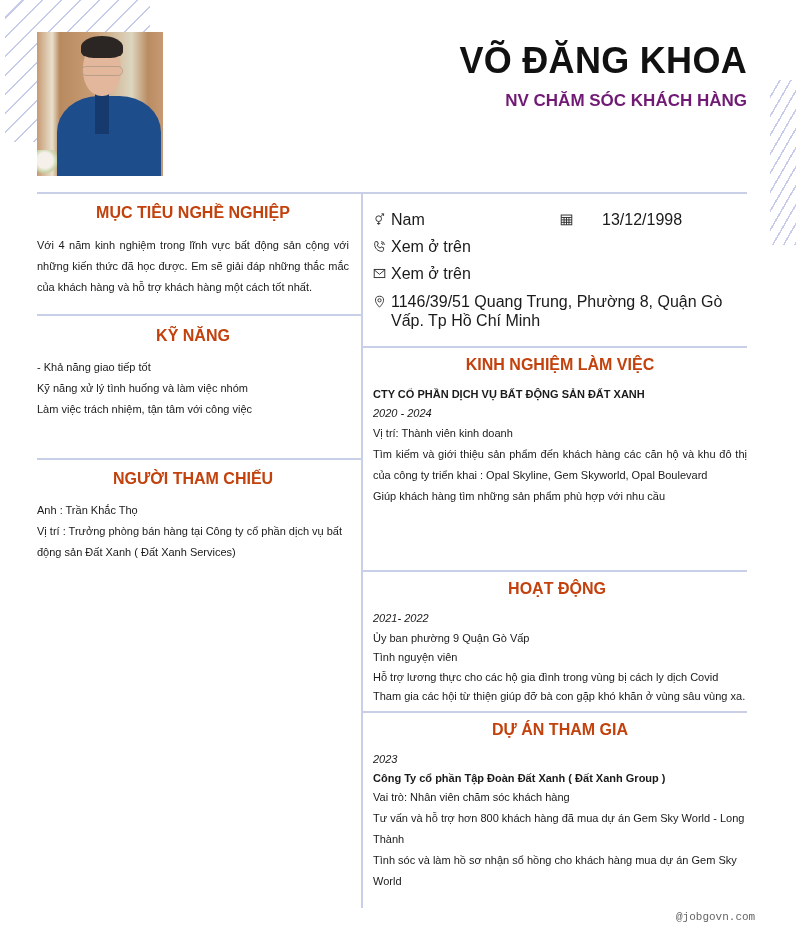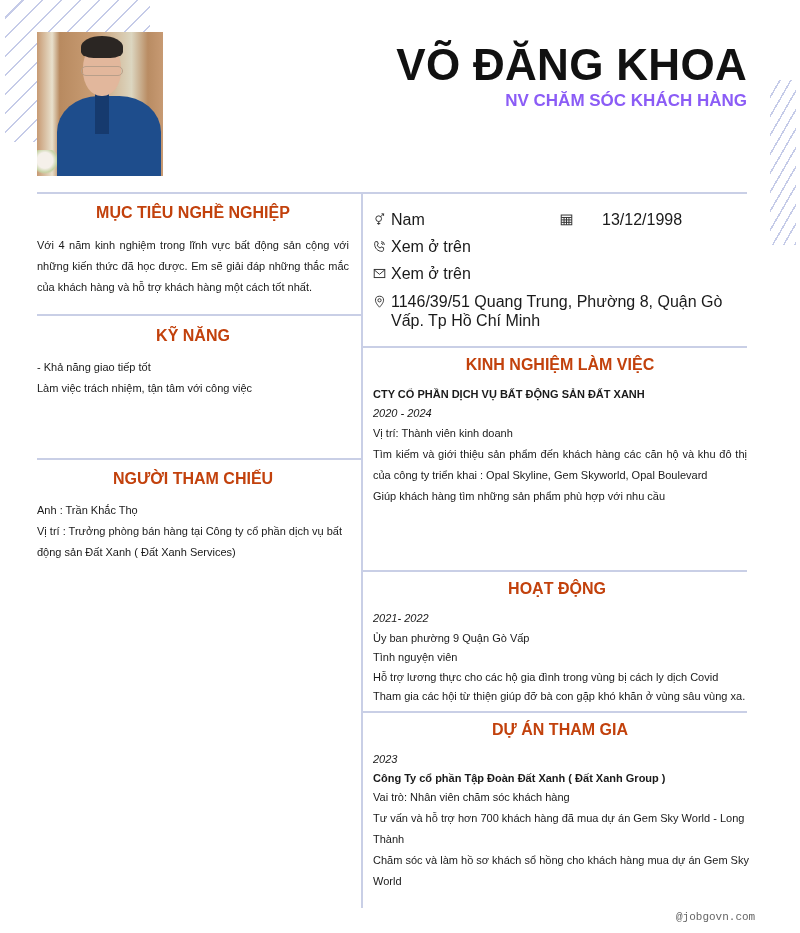--- a/index.html
+++ b/index.html
@@ -42,25 +42,25 @@
     position: absolute; left: 58px; top: 62px; width: 14px; height: 40px;
     background: #163a6e;
   }
   .photo .flower {
     position: absolute; left: 0; top: 118px; width: 20px; height: 26px;
     background: radial-gradient(circle at 40% 40%, #f5f0ea 0 40%, #c7d3a5 60%, transparent 70%);
   }
 
   .name {
     position: absolute; right: 53px; top: 40px;
-    font-size: 44px; font-weight: 700; letter-spacing: 0.3px; color: #111;
+    font-size: 36px; font-weight: 700; letter-spacing: 0.3px; color: #111;
   }
   .job-title {
     position: absolute; right: 53px; top: 91px;
-    font-size: 17px; font-weight: 700; color: #8b5cf6;
+    font-size: 17px; font-weight: 700; color: #701a75;
   }
 
   .hline { position: absolute; height: 2px; background: #c9cfe6; }
   .vline { position: absolute; width: 2px; background: #c9cfe6; }
 
   .sec-title {
     position: absolute; font-size: 16px; font-weight: 700; text-align: center; color: #c2410c;
   }
   .text-block { position: absolute; font-size: 11px; line-height: 21px; color: #1a1a1a; }
   .justify { text-align: justify; }
@@ -104,20 +104,21 @@
 
 <section>
   <div class="sec-title" style="left:37px; top:204px; width:312px;">MỤC TIÊU NGHỀ NGHIỆP</div>
   <div class="text-block justify" style="left:37px; top:235px; width:312px;">Với 4 năm kinh nghiệm trong lĩnh vực bất động sản cộng với những kiến thức đã học được. Em sẽ giải đáp những thắc mắc của khách hàng và hỗ trợ khách hàng một cách tốt nhất.</div>
 </section>
 
 <section>
   <div class="sec-title" style="left:37px; top:327px; width:312px;">KỸ NĂNG</div>
   <div class="text-block" style="left:37px; top:357px; width:312px;">
     <div>- Khả năng giao tiếp tốt</div>
+    <div>Kỹ năng xử lý tình huống và làm việc nhóm</div>
     <div>Làm việc trách nhiệm, tận tâm với công việc</div>
   </div>
 </section>
 
 <section>
   <div class="sec-title" style="left:37px; top:470px; width:312px;">NGƯỜI THAM CHIẾU</div>
   <div class="text-block" style="left:37px; top:500px; width:312px;">
     <div>Anh : Trần Khắc Thọ</div>
     <div>Vị trí : Trưởng phòng bán hàng tại Công ty cổ phần dịch vụ bất động sản Đất Xanh ( Đất Xanh Services)</div>
   </div>
@@ -186,18 +187,18 @@
 </section>
 
 <section>
   <div class="sec-title" style="left:373px; top:721px; width:374px;">DỰ ÁN THAM GIA</div>
   <div class="text-block" style="left:373px; top:750px; width:374px; line-height:19px;">
     <div class="italic">2023</div>
     <div class="bold">Công Ty cổ phần Tập Đoàn Đất Xanh ( Đất Xanh Group )</div>
     <div>Vai trò: Nhân viên chăm sóc khách hàng</div>
   </div>
   <div class="text-block" style="left:373px; top:808px; width:378px;">
-    <div>Tư vấn và hỗ trợ  hơn 700 khách hàng đã mua dự án Gem Sky World - Long Thành</div>
-    <div>Chăm sóc và làm hồ sơ khách sổ hồng cho khách hàng mua dự án Gem Sky World</div>
+    <div>Tư vấn và hỗ trợ  hơn 800 khách hàng đã mua dự án Gem Sky World - Long Thành</div>
+    <div>Tình sóc và làm hồ sơ nhận sổ hồng cho khách hàng mua dự án Gem Sky World</div>
   </div>
 </section>
 
 <div class="watermark">@jobgovn.com</div>
 
 </body></html>

